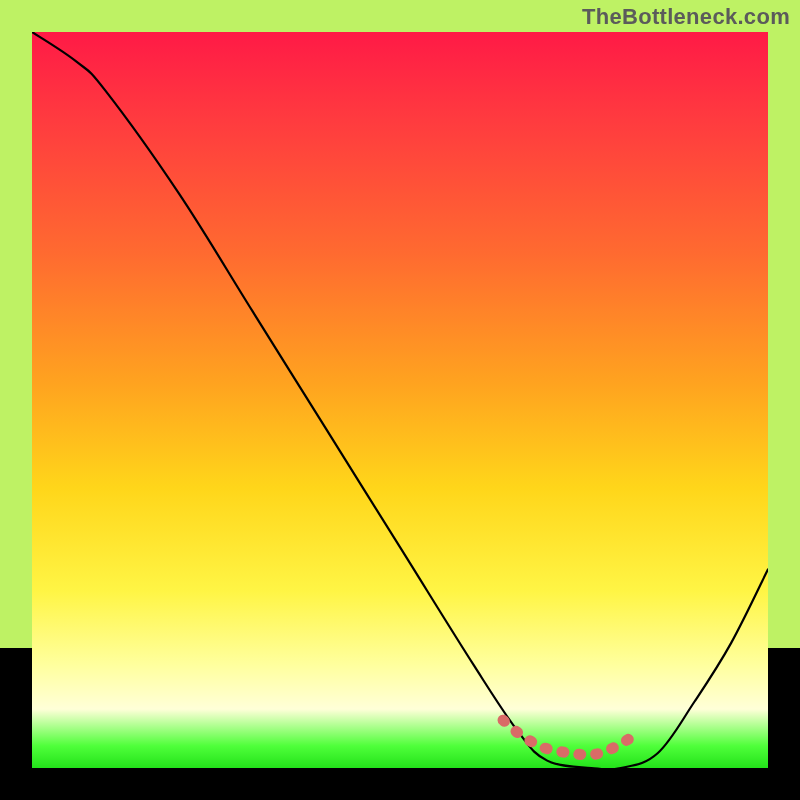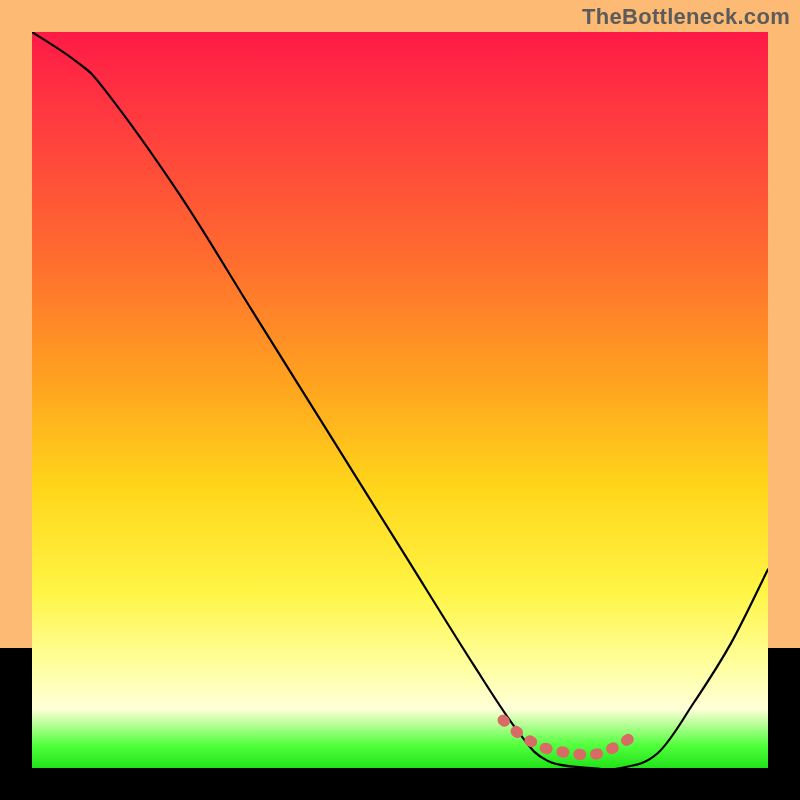--- a/index.html
+++ b/index.html
@@ -8,21 +8,21 @@
     width: 800px;
     height: 800px;
     background: #000000;
     overflow: hidden;
     font-family: Arial, Helvetica, sans-serif;
   }
   .frame {
     position: relative;
     width: 800px;
     height: 648px;
-    background: #fdba74;
+    background: #bef264;
   }
   .watermark {
     position: absolute;
     top: 4px;
     right: 10px;
     color: #5b5b5b;
     font-size: 22px;
     font-weight: 700;
     letter-spacing: 0.3px;
     user-select: none;

